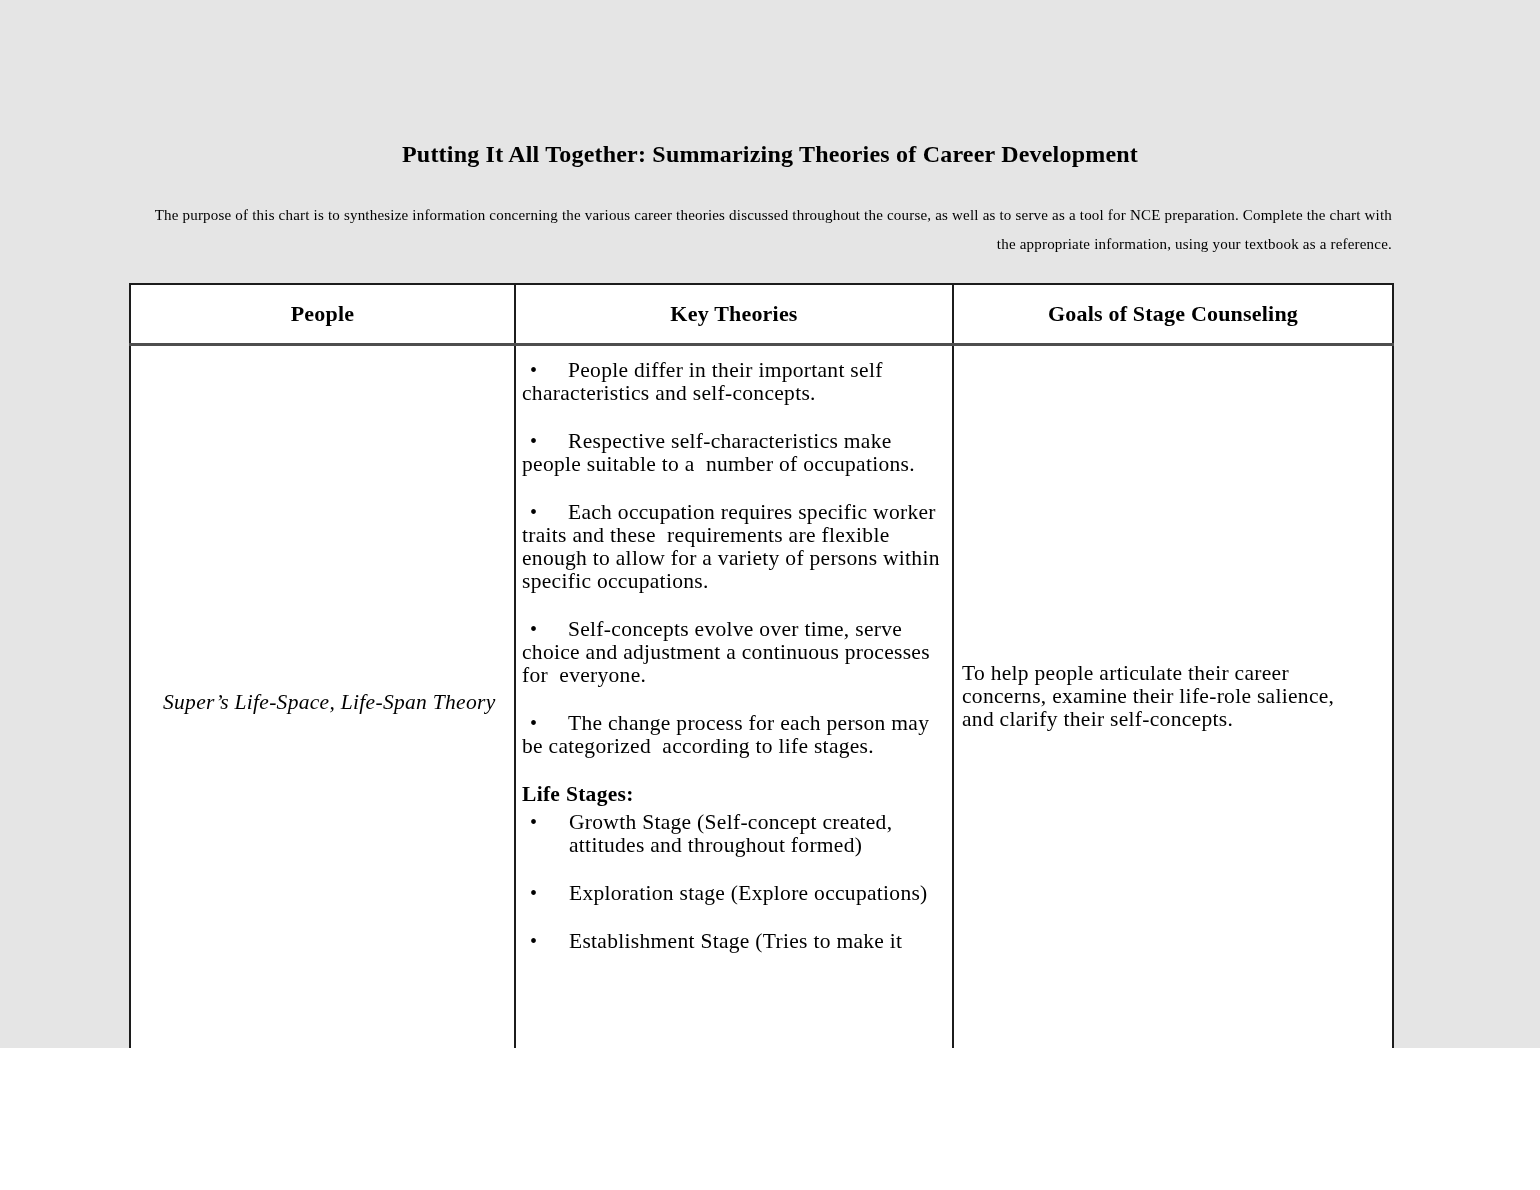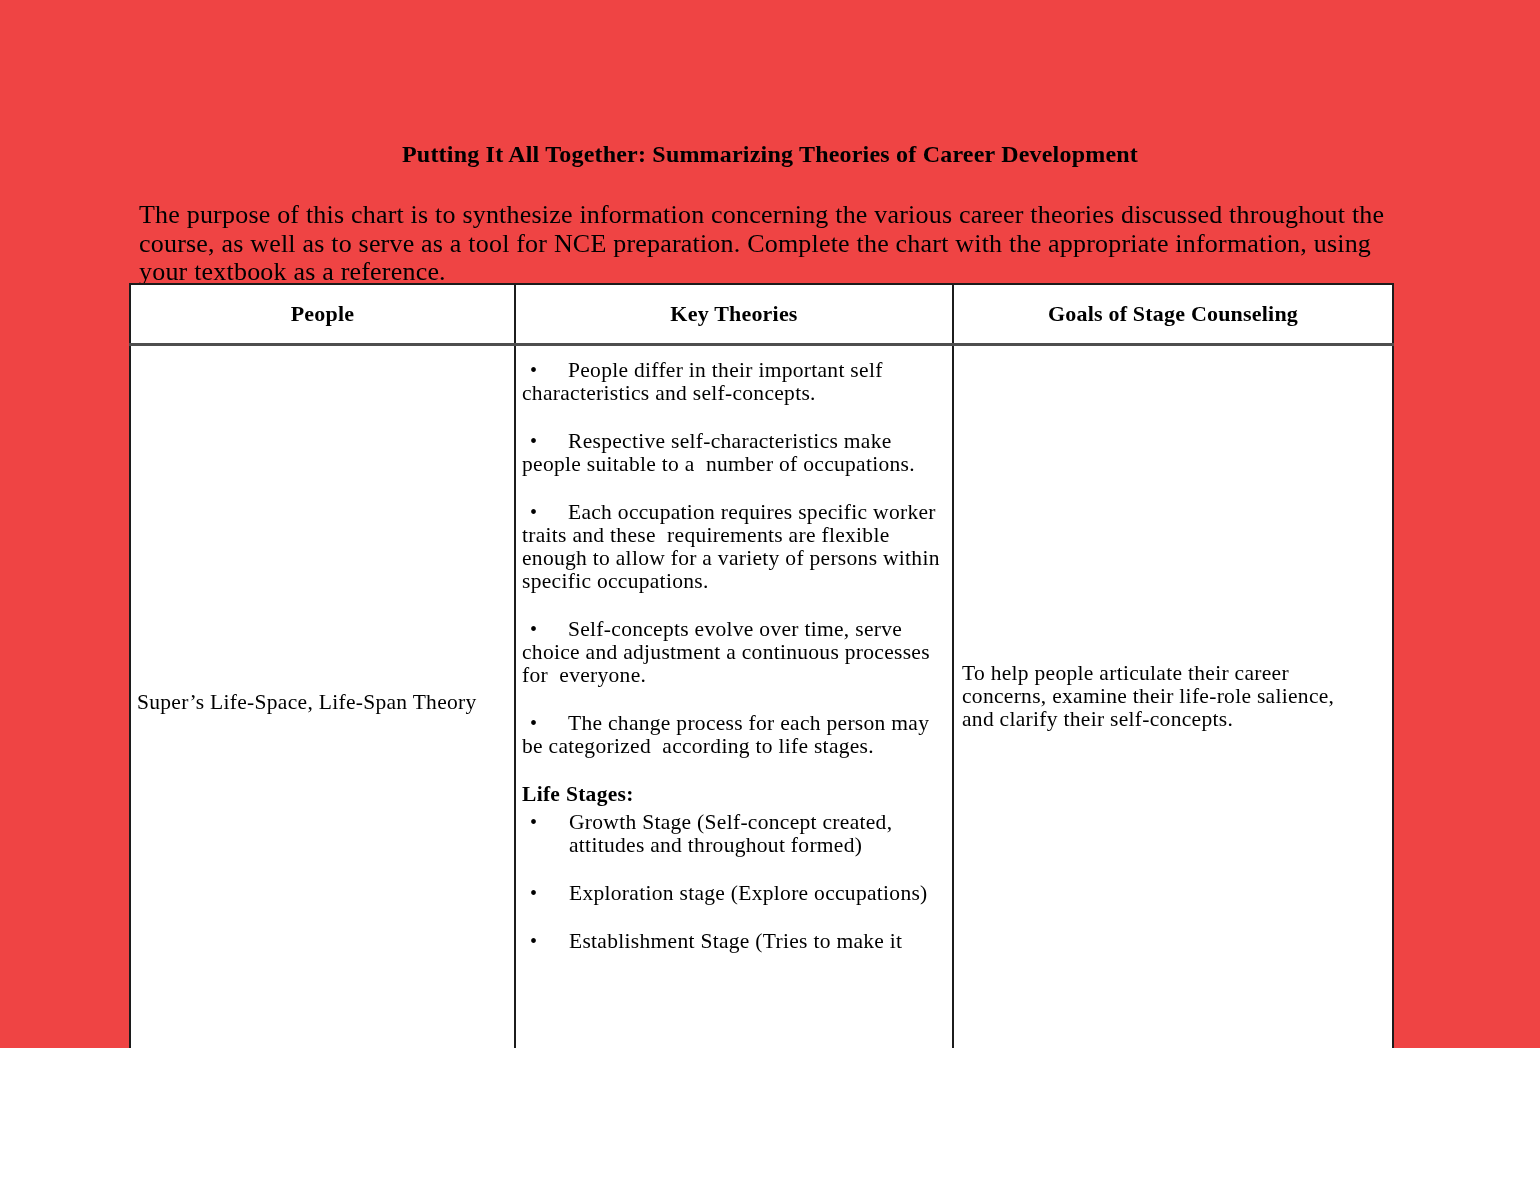--- a/index.html
+++ b/index.html
@@ -6,43 +6,44 @@
     margin: 0;
     padding: 0;
     background: #ffffff;
     color: #000000;
     font-family: "Liberation Serif", "DejaVu Serif", serif;
   }
   .page {
     position: relative;
     width: 1540px;
     height: 1048px;
-    background: #ef4444;
+    background: #e5e5e5;
     overflow: hidden;
   }
   .doc-title {
     position: absolute;
     top: 141px;
     left: 0;
     width: 1540px;
     text-align: center;
     font-size: 24px;
     font-weight: bold;
     letter-spacing: 0.2px;
     margin: 0;
   }
   .intro {
     position: absolute;
     top: 201px;
     left: 139px;
     width: 1253px;
-    font-size: 26px;
+    font-size: 15px;
     line-height: 28.5px;
     letter-spacing: 0.2px;
     margin: 0;
+    text-align: right;
   }
   table.summary-table {
     position: absolute;
     top: 283px;
     left: 129px;
     width: 1263px;
     border-collapse: collapse;
     table-layout: fixed;
   }
   col.c1 { width: 385px; }
@@ -64,21 +65,21 @@
     background: #ffffff;
   }
   .summary-table tbody td {
     height: 700px;
     font-size: 21.5px;
     line-height: 23px;
     letter-spacing: 0.3px;
     vertical-align: middle;
     background: #ffffff;
   }
-  td.theory-cell { padding-left: 6px; padding-right: 6px; }
+  td.theory-cell { padding-left: 32px; padding-right: 6px; font-style: italic; }
   td.kc-cell { vertical-align: top; }
   .kc-inner {
     box-sizing: border-box;
     height: 700px;
     overflow: hidden;
     padding: 7px 5px 0 6px;
   }
   .kc-text { white-space: pre-wrap; }
   .p-flush {
     margin: 0 0 25px 0;

